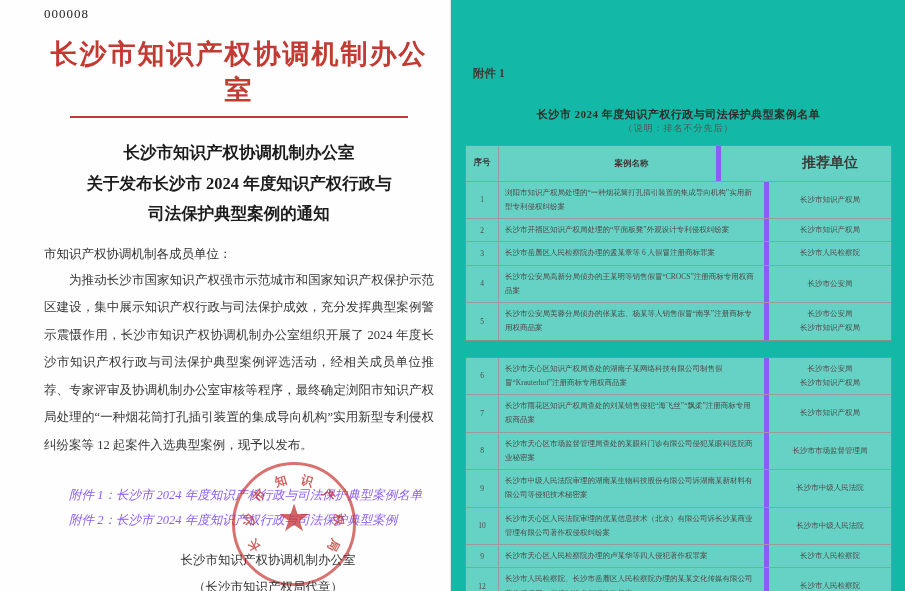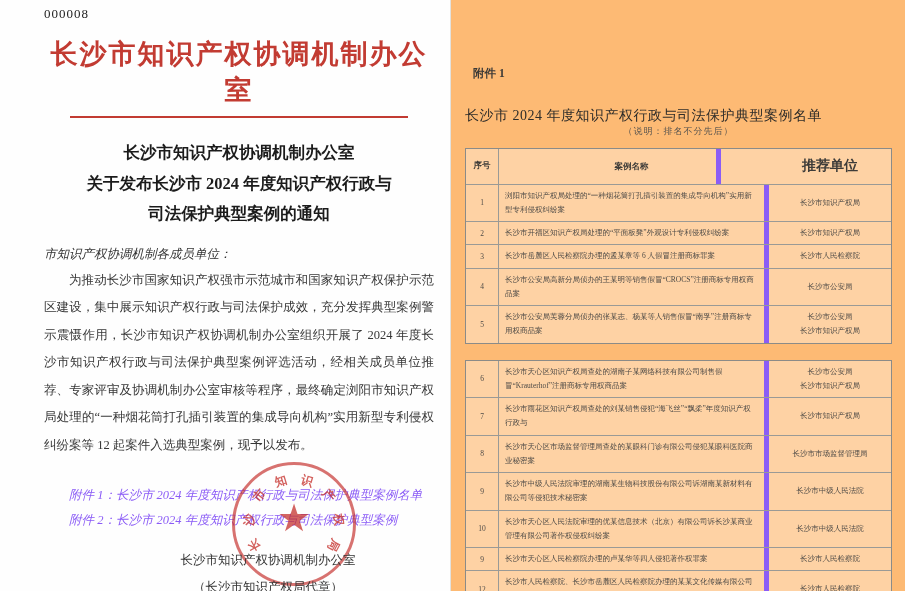--- a/index.html
+++ b/index.html
@@ -19,21 +19,21 @@
   .letterhead{
     margin-top:14px;text-align:center;
     font-size:27px;font-weight:bold;letter-spacing:2px;
     color:#c23b32;
   }
   .red-rule{height:2px;background:#c23b32;width:338px;margin:8px auto 0 auto;}
   .doc-title{
     margin-top:20px;text-align:center;
     font-size:16.5px;font-weight:bold;line-height:1.85;color:#1b1b1b;
   }
-  .salutation{margin-top:16px;font-size:12.5px;color:#333;font-style:italic;}
+  .salutation{margin-top:16px;font-size:12.5px;color:#333;}
   .body-par{
     margin:4px 0 0 0;font-size:12.5px;line-height:2.2;color:#363636;
     text-align:justify;text-indent:2em;
   }
   .attachments{margin-top:24px;}
   .attachment-line{
     margin:0;font-size:12.5px;line-height:2;color:#8b5cf6;
     text-indent:2em;text-align:justify;font-style:italic;
   }
   .signature{
@@ -53,27 +53,27 @@
   }
   .seal-arc{position:absolute;left:0;top:0;width:100%;height:100%;}
   .seal-arc span{
     position:absolute;left:50%;top:50%;width:14px;height:14px;margin:-7px 0 0 -7px;
     font-size:12px;font-weight:bold;color:rgba(197,48,44,.85);
     text-align:center;line-height:14px;
   }
   
   .page-right{
     position:absolute;left:450px;top:0;width:455px;height:591px;
-    background:#fdba74;border-left:1px solid #e3e2de;
+    background:#14b8a6;border-left:1px solid #e3e2de;
   }
   .pr-inner{padding:66px 14px 0 14px;}
   .att-label{font-size:11.5px;font-weight:bold;color:#3c3a37;padding-left:8px;}
   .table-title{
-    margin-top:26px;
-    font-size:14px;font-weight:normal;color:#2e2c29;letter-spacing:.5px;
+    margin-top:26px;text-align:center;
+    font-size:11px;font-weight:bold;color:#2e2c29;letter-spacing:.5px;
   }
   .table-note{
     text-align:center;
     font-size:9px;color:#55524e;letter-spacing:1px;
   }
   .tbl{border:1px solid #8b8b88;margin-top:10px;background:rgba(255,255,255,.35);}
   .tbl-block2{margin-top:16px;}
   .trow{display:flex;border-top:1px solid #9a9a96;}
   .trow:first-child{border-top:none;}
   .thead{font-weight:bold;gap:48px;}
@@ -180,21 +180,21 @@
 
     <div class="tbl tbl-block2">
       <div class="trow">
         <div class="c-no">6</div>
         <div class="c-name">长沙市天心区知识产权局查处的湖南子某网络科技有限公司制售假冒“Krauterhof”注册商标专用权商品案</div>
         <div class="c-unit">长沙市公安局
 长沙市知识产权局</div>
       </div>
       <div class="trow">
         <div class="c-no">7</div>
-        <div class="c-name">长沙市雨花区知识产权局查处的刘某销售侵犯“海飞丝”“飘柔”年度知识产权行政与</div>
+        <div class="c-name">长沙市雨花区知识产权局查处的刘某销售侵犯“海飞丝”“飘柔”注册商标专用权商品案</div>
         <div class="c-unit">长沙市知识产权局</div>
       </div>
       <div class="trow">
         <div class="c-no">8</div>
         <div class="c-name">长沙市天心区市场监督管理局查处的某眼科门诊有限公司侵犯某眼科医院商业秘密案</div>
         <div class="c-unit">长沙市市场监督管理局</div>
       </div>
       <div class="trow">
         <div class="c-no">9</div>
         <div class="c-name">长沙市中级人民法院审理的湖南某生物科技股份有限公司诉湖南某新材料有限公司等侵犯技术秘密案</div>

